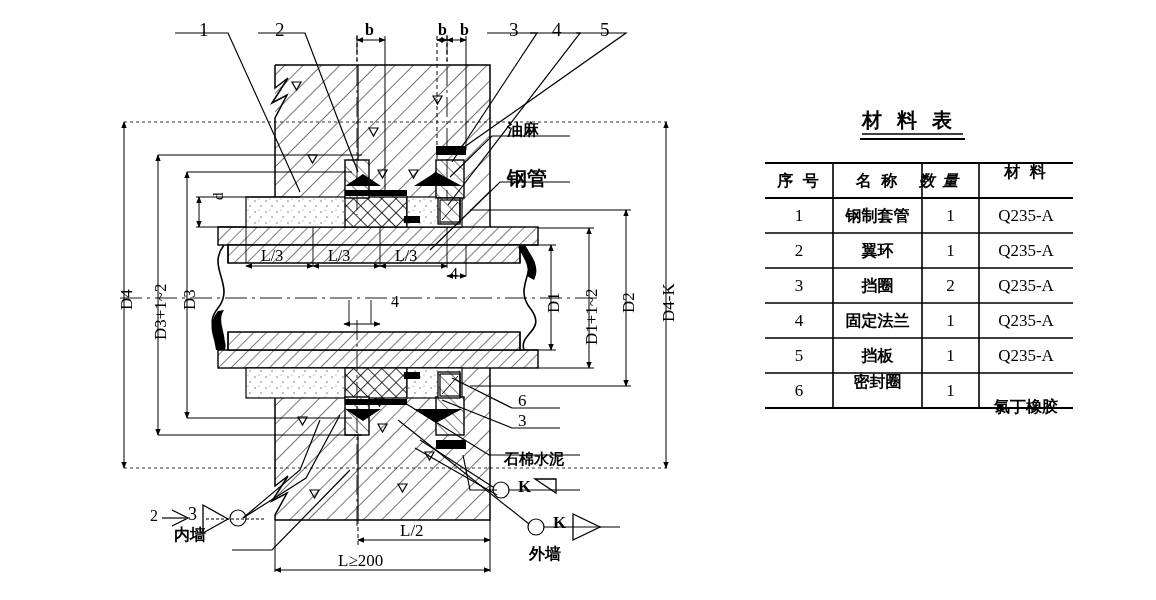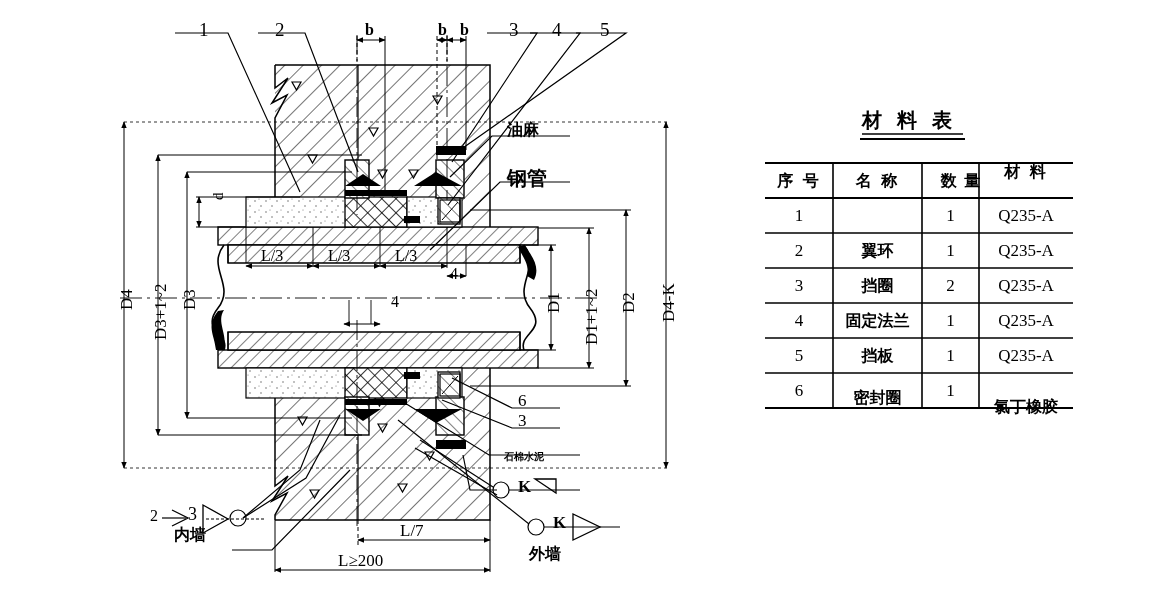--- a/index.html
+++ b/index.html
@@ -327,43 +327,44 @@
   <div class="lbl serif rot" style="left:583px;top:345px;transform:rotate(-90deg);font-size:17px;">D1+1~2</div>
   <div class="lbl serif rot" style="left:620px;top:313px;transform:rotate(-90deg);font-size:17px;">D2</div>
   <div class="lbl serif rot" style="left:660px;top:322px;transform:rotate(-90deg);font-size:17px;">D4-K</div>
 
   <div class="lbl serif" style="left:261px;top:248px;font-size:16px;">L/3</div>
   <div class="lbl serif" style="left:328px;top:248px;font-size:16px;">L/3</div>
   <div class="lbl serif" style="left:395px;top:248px;font-size:16px;">L/3</div>
   <div class="lbl serif" style="left:450px;top:266px;font-size:16px;">4</div>
   <div class="lbl serif" style="left:391px;top:294px;font-size:16px;">4</div>
 
-  <div class="lbl serif" style="left:400px;top:522px;font-size:17px;">L/7</div>
+  <div class="lbl serif" style="left:400px;top:522px;font-size:17px;">L/2</div>
   <div class="lbl serif" style="left:338px;top:552px;font-size:17px;">L≥200</div>
 
   <div class="lbl cnl" style="left:507px;top:122px;font-size:16px;">油麻</div>
   <div class="lbl cnl" style="left:507px;top:168px;font-size:20px;">钢管</div>
   <div class="lbl serif" style="left:518px;top:392px;font-size:17px;">6</div>
   <div class="lbl serif" style="left:518px;top:412px;font-size:17px;">3</div>
-  <div class="lbl cnl" style="left:504px;top:452px;font-size:10px;">石棉水泥</div>
+  <div class="lbl cnl" style="left:504px;top:452px;font-size:15px;">石棉水泥</div>
   <div class="lbl cnl" style="left:174px;top:527px;font-size:16px;">内墙</div>
   <div class="lbl cnl" style="left:529px;top:546px;font-size:16px;">外墙</div>
   <div class="lbl serif" style="left:518px;top:478px;font-size:17px;font-weight:700;">K</div>
   <div class="lbl serif" style="left:553px;top:514px;font-size:17px;font-weight:700;">K</div>
   <div class="lbl serif" style="left:150px;top:508px;font-size:16px;">2</div>
   <div class="lbl serif" style="left:188px;top:505px;font-size:18px;">3</div>
 
   <div class="lbl cnl" style="left:862px;top:110px;font-size:20px;letter-spacing:4px;">材 料 表</div>
 
   <div class="tbl-cell cnf" style="left:765px;top:163px;width:68px;height:35px;letter-spacing:2px;">序 号</div>
   <div class="tbl-cell cnf" style="left:833px;top:163px;width:89px;height:35px;letter-spacing:2px;">名 称</div>
-  <div class="tbl-cell cnf" style="left:944px;top:163px;width:34px;height:35px;letter-spacing:1px;">数 量</div>
+  <div class="tbl-cell cnf" style="left:922px;top:163px;width:34px;height:35px;letter-spacing:1px;font-style:italic;">数 量</div>
   <div class="tbl-cell cnf" style="left:979px;top:163px;width:94px;height:18px;letter-spacing:2px;text-align:right;">材 料</div>
 
   <div class="tbl-cell" style="left:765px;top:198px;width:68px;height:35px;">1</div>
+  <div class="tbl-cell cnf" style="left:833px;top:198px;width:89px;height:35px;">钢制套管</div>
   <div class="tbl-cell" style="left:922px;top:198px;width:57px;height:35px;">1</div>
   <div class="tbl-cell" style="left:979px;top:198px;width:94px;height:35px;">Q235-A</div>
 
   <div class="tbl-cell" style="left:765px;top:233px;width:68px;height:35px;">2</div>
   <div class="tbl-cell cnf" style="left:833px;top:233px;width:89px;height:35px;">翼环</div>
   <div class="tbl-cell" style="left:922px;top:233px;width:57px;height:35px;">1</div>
   <div class="tbl-cell" style="left:979px;top:233px;width:94px;height:35px;">Q235-A</div>
 
   <div class="tbl-cell" style="left:765px;top:268px;width:68px;height:35px;">3</div>
   <div class="tbl-cell cnf" style="left:833px;top:268px;width:89px;height:35px;">挡圈</div>
@@ -374,17 +375,17 @@
   <div class="tbl-cell cnf" style="left:833px;top:303px;width:89px;height:35px;">固定法兰</div>
   <div class="tbl-cell" style="left:922px;top:303px;width:57px;height:35px;">1</div>
   <div class="tbl-cell" style="left:979px;top:303px;width:94px;height:35px;">Q235-A</div>
 
   <div class="tbl-cell" style="left:765px;top:338px;width:68px;height:35px;">5</div>
   <div class="tbl-cell cnf" style="left:833px;top:338px;width:89px;height:35px;text-align:right;">挡板</div>
   <div class="tbl-cell" style="left:922px;top:338px;width:57px;height:35px;">1</div>
   <div class="tbl-cell" style="left:979px;top:338px;width:94px;height:35px;">Q235-A</div>
 
   <div class="tbl-cell" style="left:765px;top:373px;width:68px;height:35px;">6</div>
-  <div class="tbl-cell cnf" style="left:833px;top:379px;width:89px;height:37px;">密封圈</div>
+  <div class="tbl-cell cnf" style="left:833px;top:363px;width:89px;height:37px;">密封圈</div>
   <div class="tbl-cell" style="left:922px;top:373px;width:57px;height:35px;">1</div>
   <div class="tbl-cell cnf" style="left:979px;top:373px;width:94px;height:35px;margin-top:16px;">氯丁橡胶</div>
 
 </div>
 
 </body></html>

